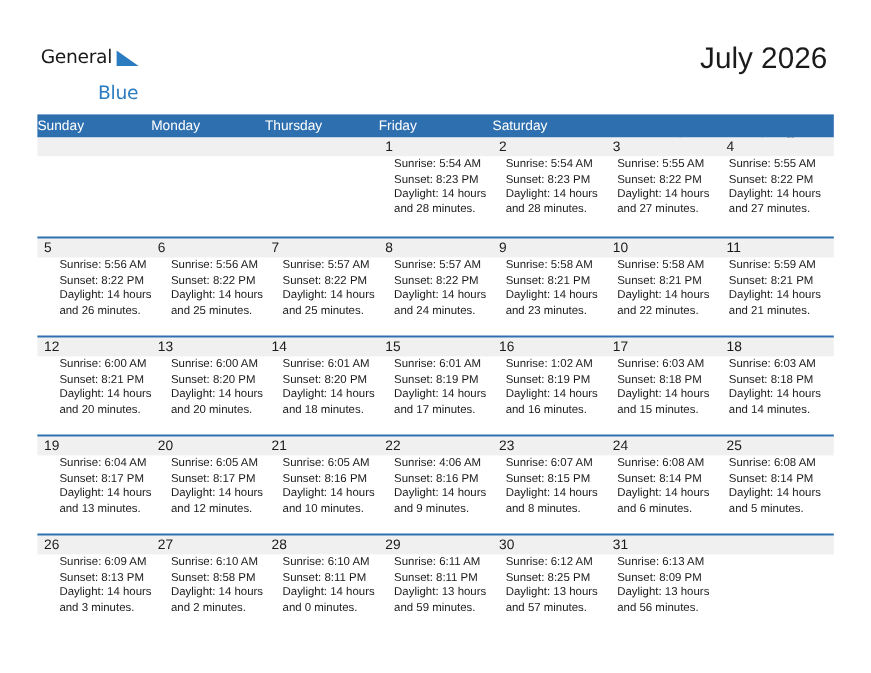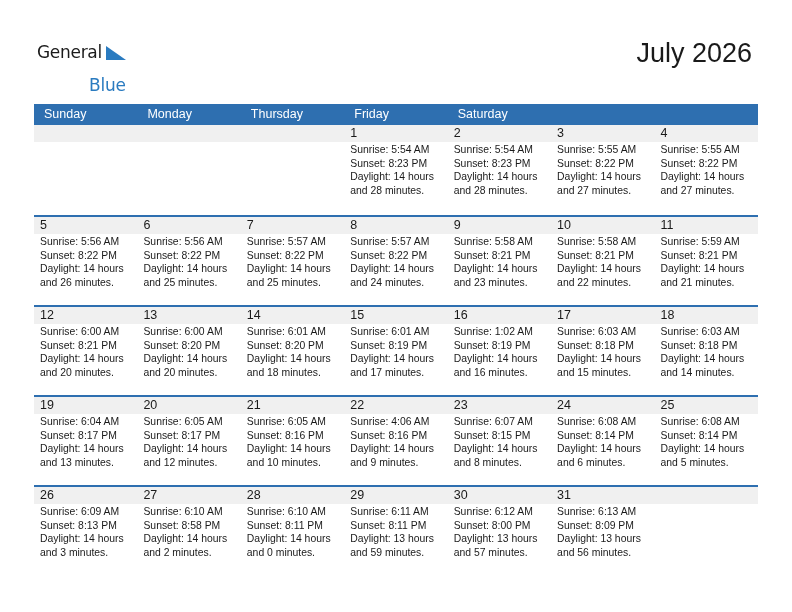--- a/index.html
+++ b/index.html
@@ -10,27 +10,27 @@
   .logo-general { position: absolute; left: 0; top: 0; font-family: "DejaVu Sans", sans-serif; font-size: 17px; color: #1a1a1a; letter-spacing: -0.3px; }
   .logo-blue { position: absolute; left: 52px; top: 16px; font-family: "DejaVu Sans", sans-serif; font-size: 17px; color: #2a7bc0; letter-spacing: -0.2px; margin-top: 17px; }
   .logo-tri { position: absolute; left: 69px; top: 4px; width: 0; height: 0;
     border-left: 20px solid transparent; border-bottom: 14px solid #2a7bc0; transform: scaleX(-1); }
 
   .title { position: absolute; right: 40px; top: 38px; font-size: 27px; color: #1a1a1a; }
   .location { position: absolute; right: 40px; top: 78px; font-size: 17px; color: #1a1a1a; margin-top: 30px; }
 
   .cal { position: absolute; left: 34px; top: 104px; width: 724px; }
   .head-row { display: flex; height: 21px; background: #2e6fb0; }
-  .head-cell { width: 103.43px; padding-left: 10px; color: #ffffff; font-size: 12.5px; line-height: 21px; }
+  .head-cell { width: 103.43px; padding-left: 0; color: #ffffff; font-size: 12.5px; line-height: 21px; }
 
   .week { height: 90px; border-top: 2px solid #2e6fb0; position: relative; }
   .week.first { border-top: none; }
   .date-bar { height: 17px; background: #f0f0f0; display: flex; }
   .week.first .date-bar { height: 17px; }
-  .days { display: flex; }
+  .days { display: flex; margin-left: 14px; }
   .day { width: 103.43px; }
   .day-num { width: 103.43px; padding-left: 6px; font-size: 12.5px; line-height: 17px; color: #1a1a1a; }
   .day-info { padding-left: 6px; padding-top: 1px; font-size: 10.4px; line-height: 13.6px; color: #1a1a1a; white-space: nowrap; }
 </style>
 </head>
 <body>
 
 <div class="logo">
   <span class="logo-general">General</span>
   <span class="logo-tri"></span>
@@ -364,21 +364,21 @@
             <div class="day-info">
               <div>Sunrise: 6:11 AM</div>
               <div>Sunset: 8:11 PM</div>
               <div>Daylight: 13 hours</div>
               <div>and 59 minutes.</div>
             </div>
           </div>
           <div class="day">
             <div class="day-info">
               <div>Sunrise: 6:12 AM</div>
-              <div>Sunset: 8:00 PM</div>
+              <div>Sunset: 8:25 PM</div>
               <div>Daylight: 13 hours</div>
               <div>and 57 minutes.</div>
             </div>
           </div>
           <div class="day">
             <div class="day-info">
               <div>Sunrise: 6:13 AM</div>
               <div>Sunset: 8:09 PM</div>
               <div>Daylight: 13 hours</div>
               <div>and 56 minutes.</div>

